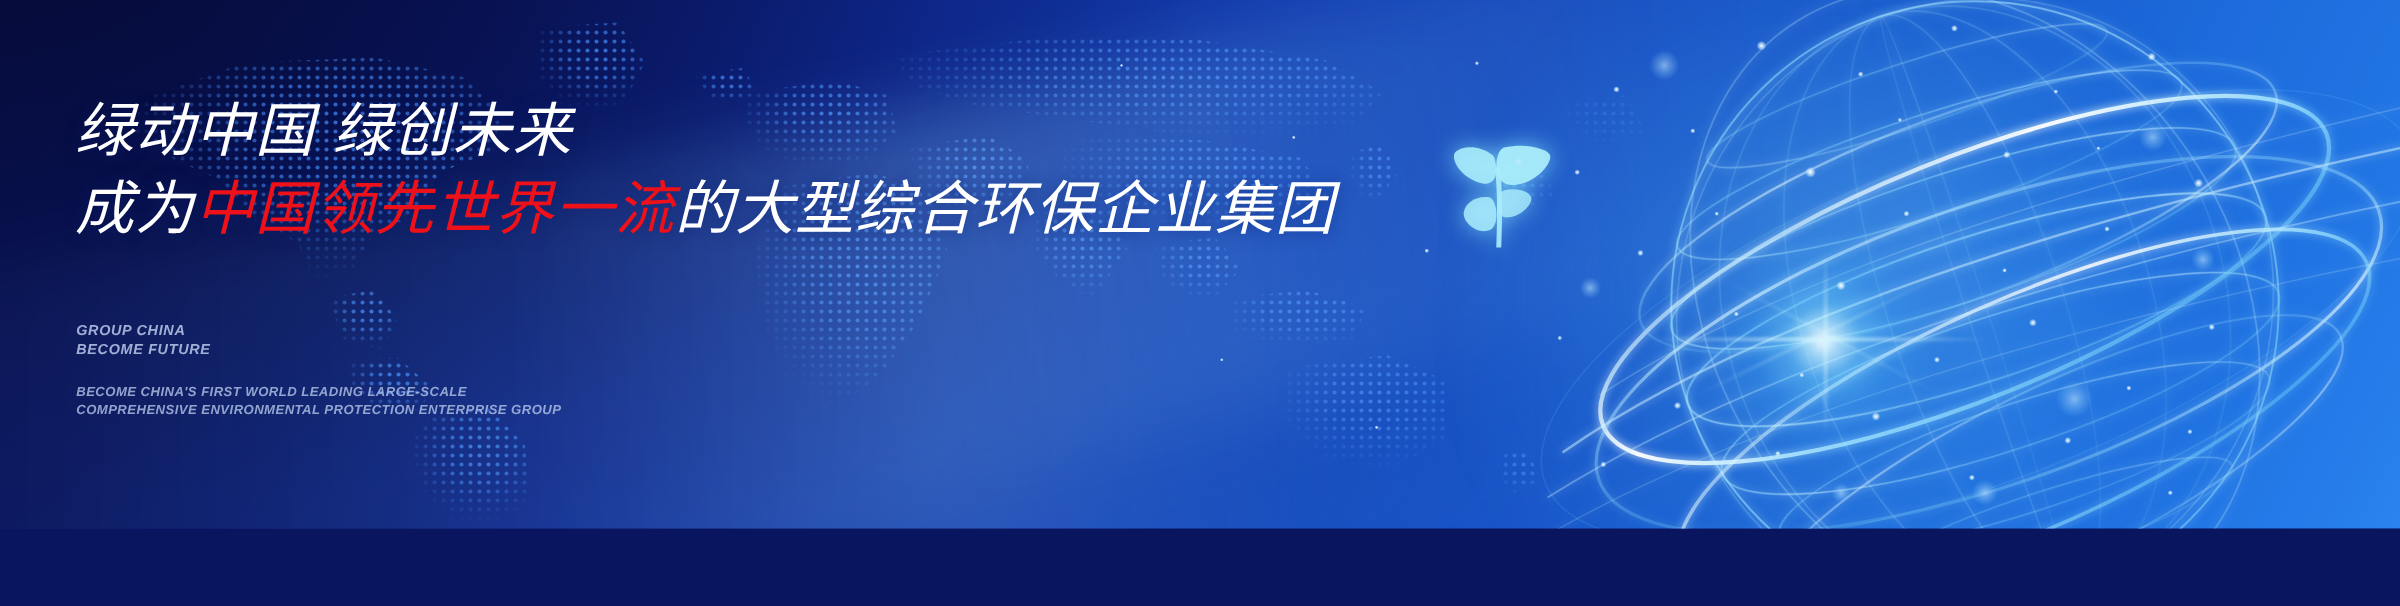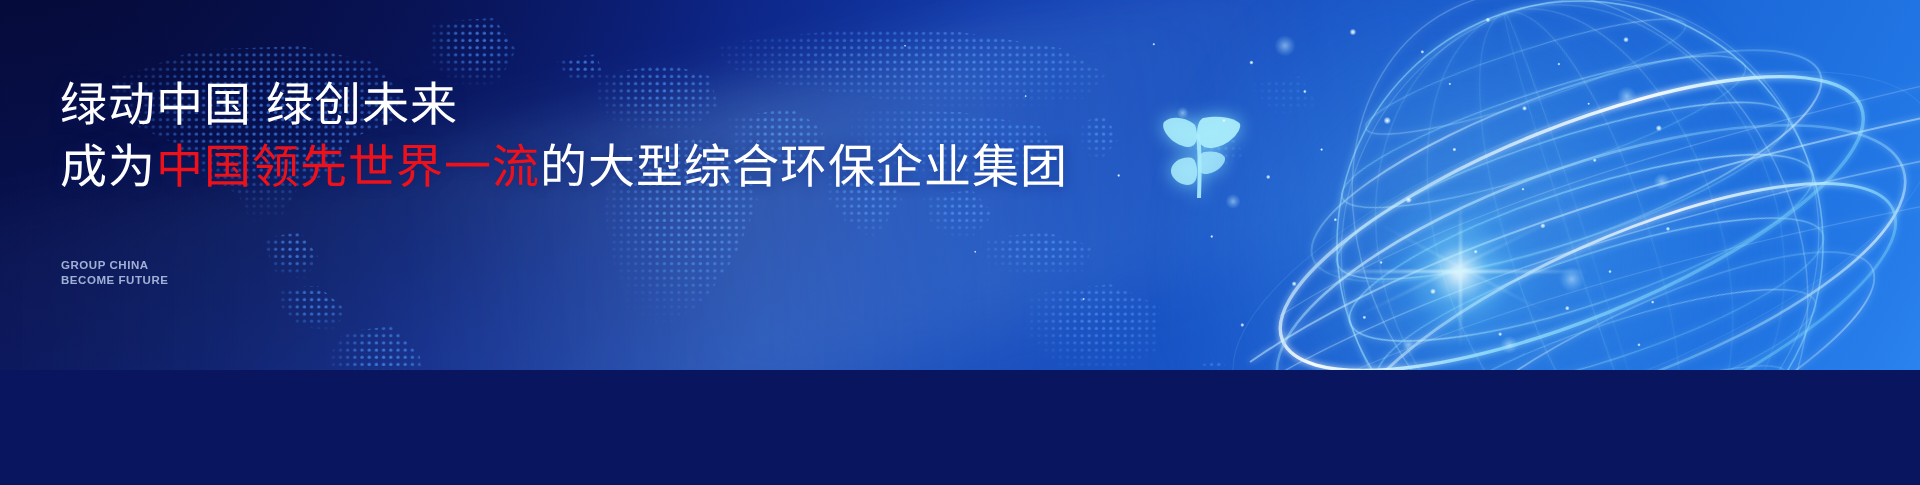--- a/index.html
+++ b/index.html
@@ -8,23 +8,24 @@
     padding: 0;
     background: #0a1560;
   }
   body {
     font-family: "Liberation Sans", "DejaVu Sans", sans-serif;
   }
 
   .banner {
     position: relative;
     width: 1920px;
-    height: 370px;
+    height: 423px;
     overflow: hidden;
     background: #0d1d74;
+    font-style: italic;
   }
 
   
 
   
   .bg-base {
     position: absolute;
     inset: 0;
     background:
       linear-gradient(118deg,
@@ -490,16 +491,20 @@
       <span class="line">
         <span>成为</span><span class="hl-accent">中国领先世界一流</span><span>的大型综合环保企业集团</span>
       </span>
     </div>
 
     <div class="tagline-en">
       <span>GROUP CHINA</span>
       <span>BECOME FUTURE</span>
     </div>
 
+    <div class="subtagline-en">
+      <span>BECOME CHINA'S FIRST WORLD LEADING LARGE-SCALE</span>
+      <span>COMPREHENSIVE ENVIRONMENTAL PROTECTION ENTERPRISE GROUP</span>
+    </div>
 
   </div>
 
 </div>
 
 </body></html>

